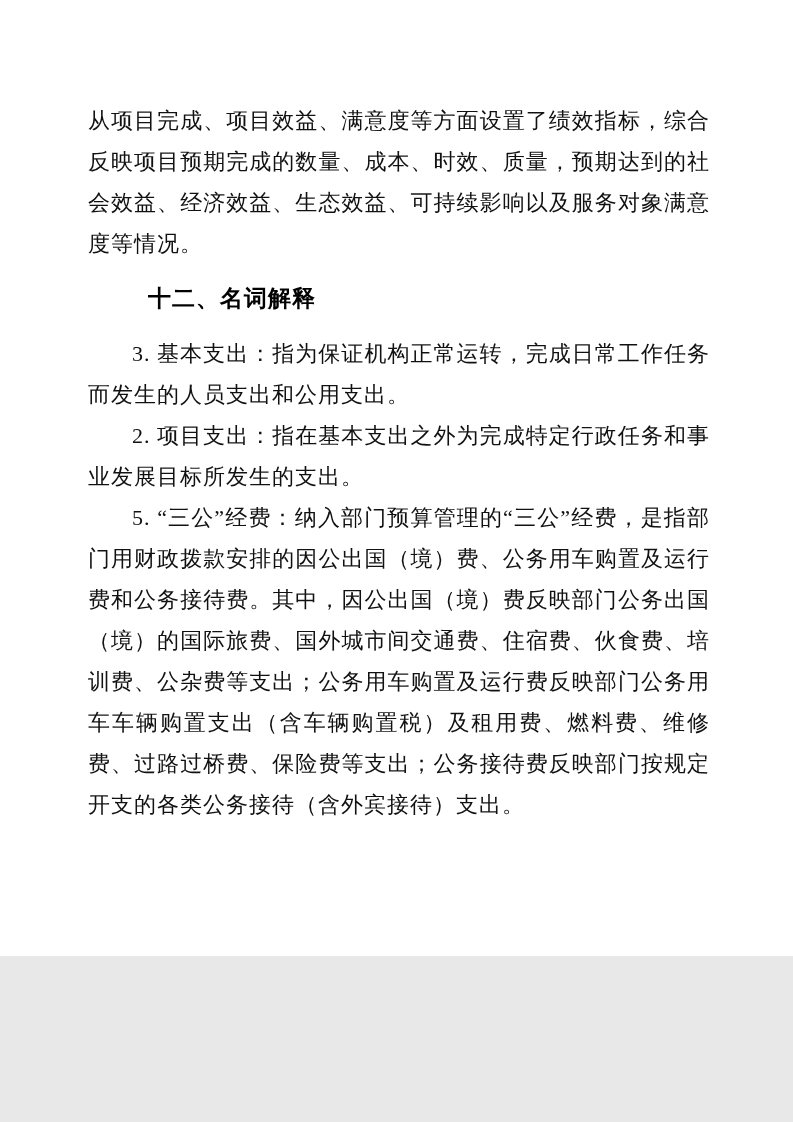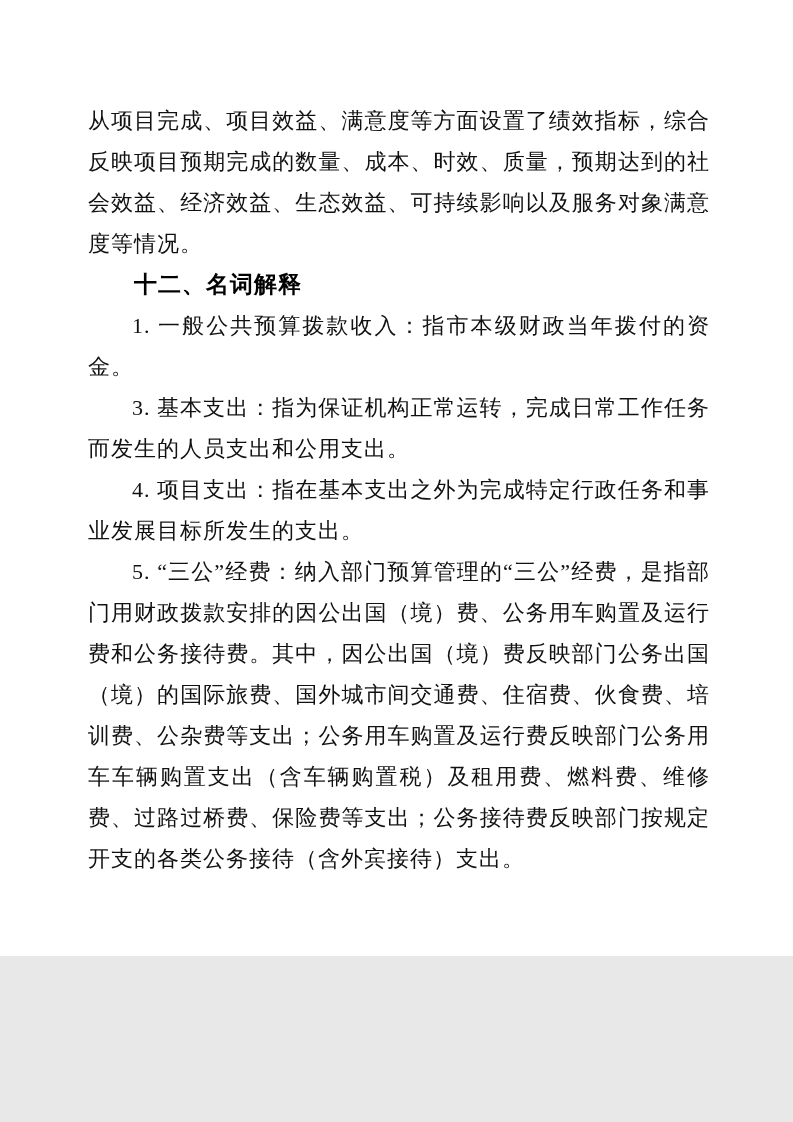--- a/index.html
+++ b/index.html
@@ -30,21 +30,21 @@
     letter-spacing: 1px;
     text-align: justify;
     text-align-last: left;
     text-justify: inter-ideograph;
     word-break: break-all;
   }
   .para.indent {
     text-indent: 2em;
   }
   .section-heading {
-    margin: 0;
+    margin: 14px;
     font-size: 23px;
     line-height: 41px;
     font-weight: 700;
     text-indent: 2em;
     letter-spacing: 1px;
     font-family: "Liberation Sans", "DejaVu Sans", sans-serif;
     color: #000000;
   }
   .page-number {
     position: absolute;
@@ -60,24 +60,23 @@
 </style>
 </head>
 <body>
 
 <div class="page">
   <div class="content">
     <p class="para">从项目完成、项目效益、满意度等方面设置了绩效指标，综合反映项目预期完成的数量、成本、时效、质量，预期达到的社会效益、经济效益、生态效益、可持续影响以及服务对象满意度等情况。</p>
 
     <h2 class="section-heading">十二、名词解释</h2>
 
-    <p class="para indent">1. 一般公共预算拨款收入：指市本级财政当年拨付的资金。</p>
 
 
     <p class="para indent">3. 基本支出：指为保证机构正常运转，完成日常工作任务而发生的人员支出和公用支出。</p>
 
-    <p class="para indent">4. 项目支出：指在基本支出之外为完成特定行政任务和事业发展目标所发生的支出。</p>
+    <p class="para indent">2. 项目支出：指在基本支出之外为完成特定行政任务和事业发展目标所发生的支出。</p>
 
     <p class="para indent">5. “三公”经费：纳入部门预算管理的“三公”经费，是指部门用财政拨款安排的因公出国（境）费、公务用车购置及运行费和公务接待费。其中，因公出国（境）费反映部门公务出国（境）的国际旅费、国外城市间交通费、住宿费、伙食费、培训费、公杂费等支出；公务用车购置及运行费反映部门公务用车车辆购置支出（含车辆购置税）及租用费、燃料费、维修费、过路过桥费、保险费等支出；公务接待费反映部门按规定开支的各类公务接待（含外宾接待）支出。</p>
   </div>
 
   <div class="page-number">- 11 -</div>
 </div>
 
 </body></html>

